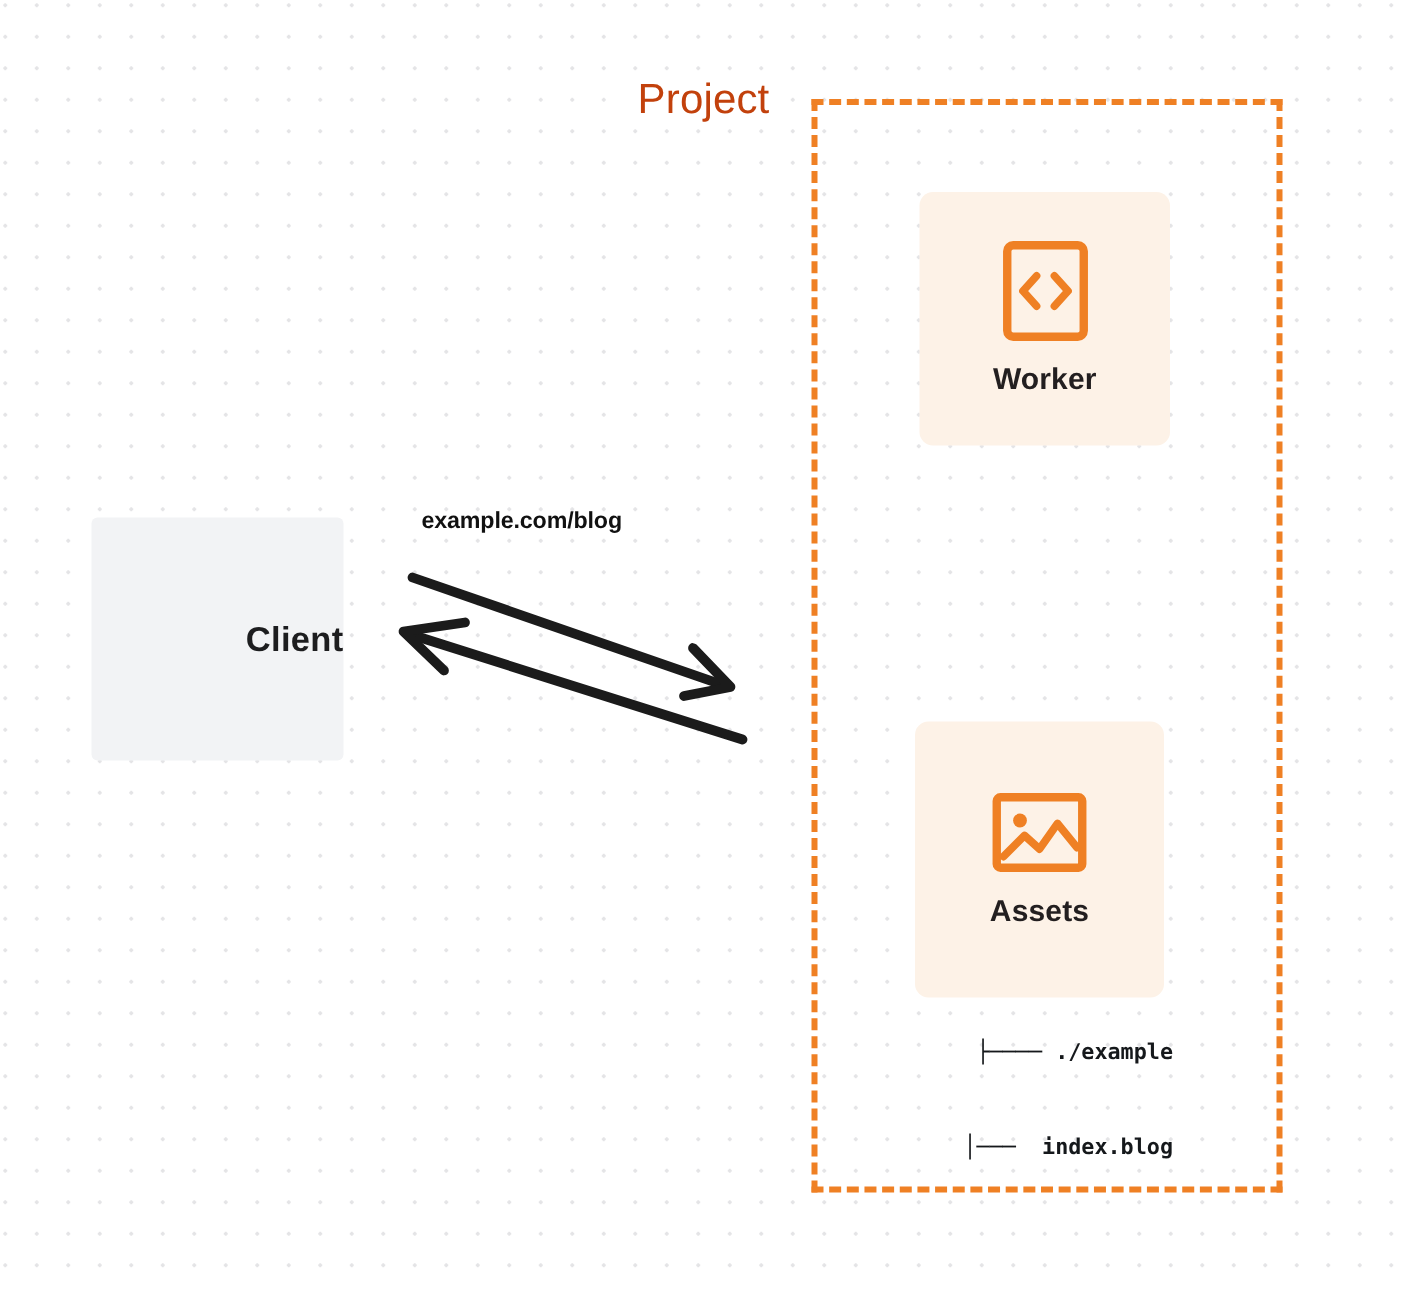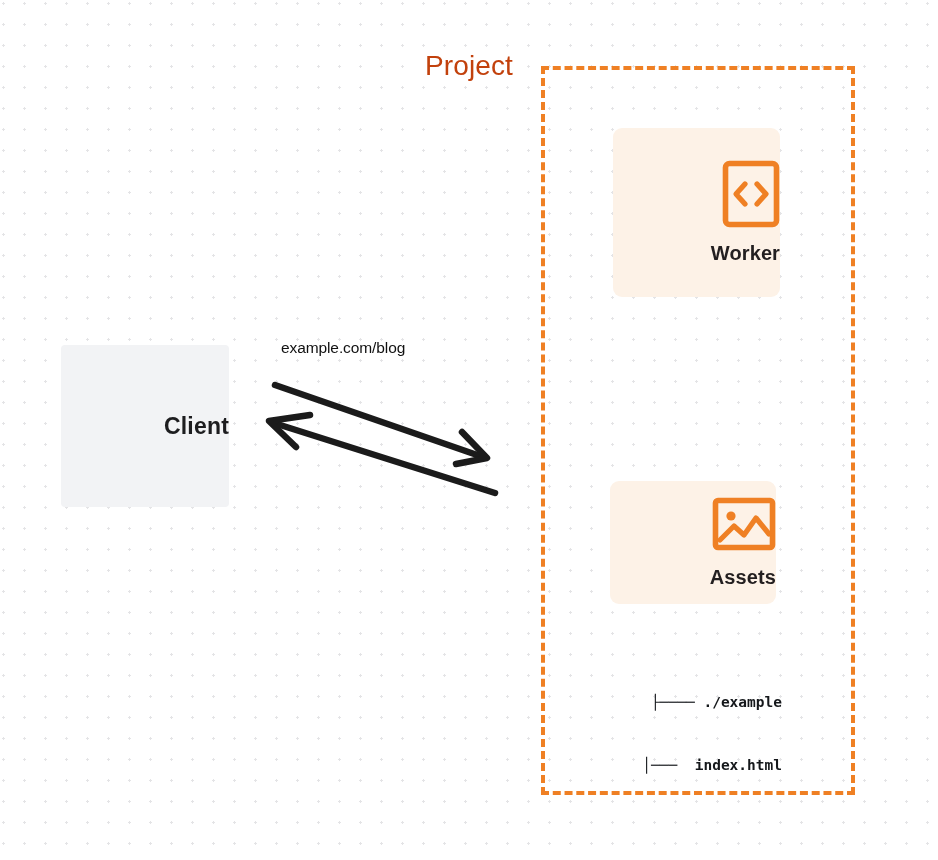--- a/index.html
+++ b/index.html
@@ -43,21 +43,21 @@
     color: #1d1d1f;
     letter-spacing: 0.2px;
   }
 
   
   .edge-label {
     position: absolute;
     left: 281px;
     top: 339px;
     font-size: 15.5px;
-    font-weight: normal;
+    font-weight: bold;
     color: #111111;
     letter-spacing: -0.1px;
     white-space: nowrap;
   }
 
   
   #arrows {
     position: absolute;
     left: 0;
     top: 0;
@@ -89,34 +89,34 @@
     white-space: nowrap;
   }
 
   
   .card {
     position: absolute;
     background: #fdf2e7;
     border-radius: 9px;
     display: flex;
     flex-direction: column;
-    align-items: flex-end;
+    align-items: center;
     justify-content: center;
   }
   .card.worker {
     left: 613px;
     top: 128px;
     width: 167px;
     height: 169px;
   }
   .card.assets {
     left: 610px;
     top: 481px;
     width: 166px;
-    height: 123px;
+    height: 184px;
   }
   .card-icon {
     display: block;
     margin-bottom: 14px;
   }
   .card-label {
     font-size: 20px;
     font-weight: bold;
     color: #231f20;
     letter-spacing: 0.1px;
@@ -180,17 +180,17 @@
     <svg class="card-icon" width="64" height="56" viewBox="0 0 64 56" xmlns="http://www.w3.org/2000/svg">
       <rect x="3.5" y="4.5" width="57" height="47" rx="2.5" ry="2.5" fill="none" stroke="#ef8024" stroke-width="5.6"></rect>
       <circle cx="19" cy="20" r="4.6" fill="#ef8024"></circle>
       <polyline points="8,44 22,30 32,39 44,22 57,38" fill="none" stroke="#ef8024" stroke-width="5.2" stroke-linecap="round" stroke-linejoin="round"></polyline>
     </svg>
     <span class="card-label">Assets</span>
   </div>
 
   <div class="file-tree">
     <span class="tree-line">├──── ./example</span>
-    <span class="tree-line">│───  index.html</span>
+    <span class="tree-line">│───  index.blog</span>
     
   </div>
 
 </div>
 
 </body></html>

